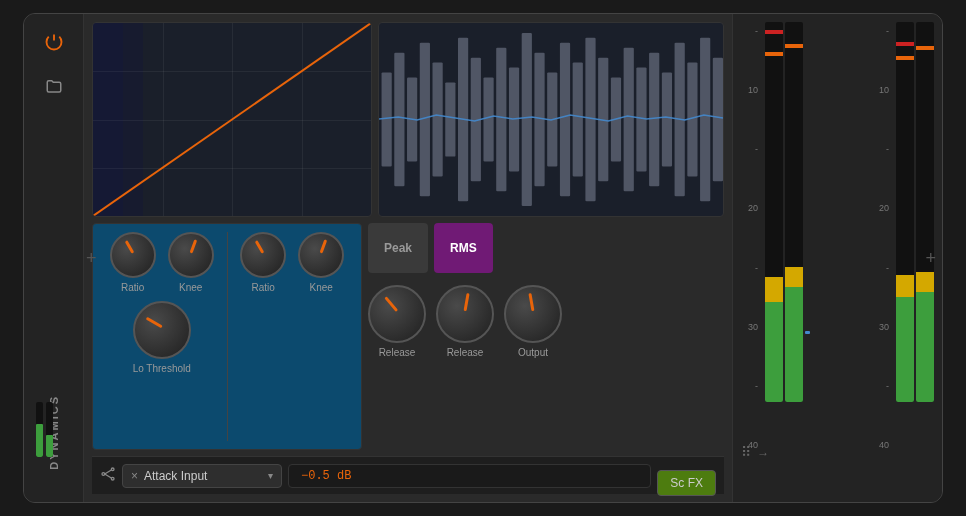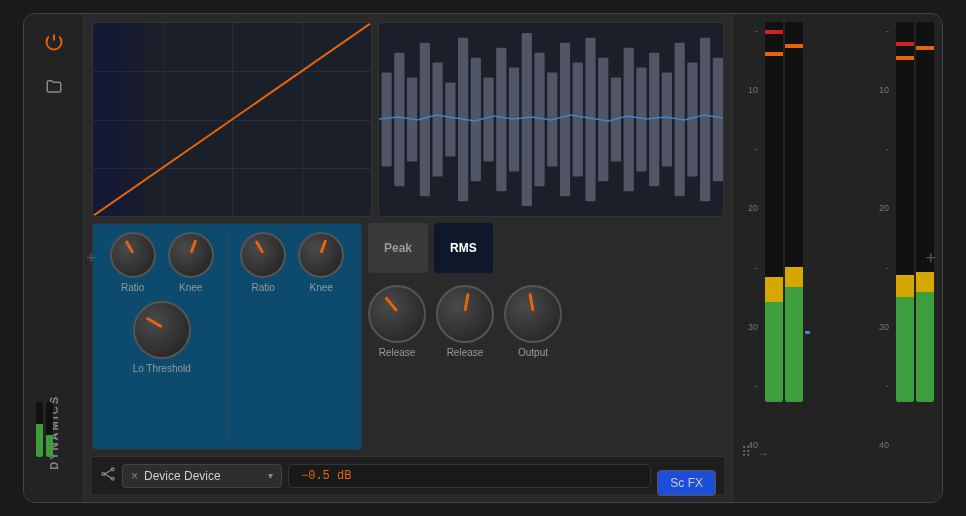--- a/index.html
+++ b/index.html
@@ -235,21 +235,21 @@
       font-size: 12px;
       font-weight: bold;
     }
 
     .mode-btn-inactive {
       background: #3a3a3a;
       color: #999;
     }
 
     .mode-btn-active {
-      background: #0f172a;
+      background: #701a75;
       color: #fff;
     }
 
     .attack-release-output {
       display: flex;
       gap: 10px;
       align-items: flex-end;
     }
 
     .knob-attack::after {
@@ -313,21 +313,21 @@
       border: 1px solid #333;
       border-radius: 4px;
       padding: 4px 12px;
       color: #e8640a;
       font-size: 12px;
       font-family: Liberation Mono, monospace;
       flex: 1;
     }
 
     .sc-fx-btn {
-      background: #1d4ed8;
+      background: #4d7c0f;
       border: 1px solid #555;
       color: #ccc;
       font-size: 12px;
       padding: 5px 12px;
       border-radius: 4px;
       cursor: pointer;
       margin-top: 14px;
     }
 
     
@@ -567,21 +567,21 @@
           <circle cx="5" cy="12" r="2"></circle>
             <circle cx="19" cy="5" r="2"></circle>
             <circle cx="19" cy="19" r="2"></circle>
           <line x1="7" y1="12" x2="17" y2="6"></line>
             <line x1="7" y1="12" x2="17" y2="18"></line>
         </svg>
       </span>
 
       <div class="device-select">
         <span class="x-icon">×</span>
-        <span class="device-select-text">Device Device</span>
+        <span class="device-select-text">Attack Input</span>
         <span class="dropdown-arrow">▾</span>
       </div>
 
       <div class="db-display">
         <span>−0.5 dB</span>
       </div>
 
       <button class="sc-fx-btn">Sc FX</button>
 
     </div>

